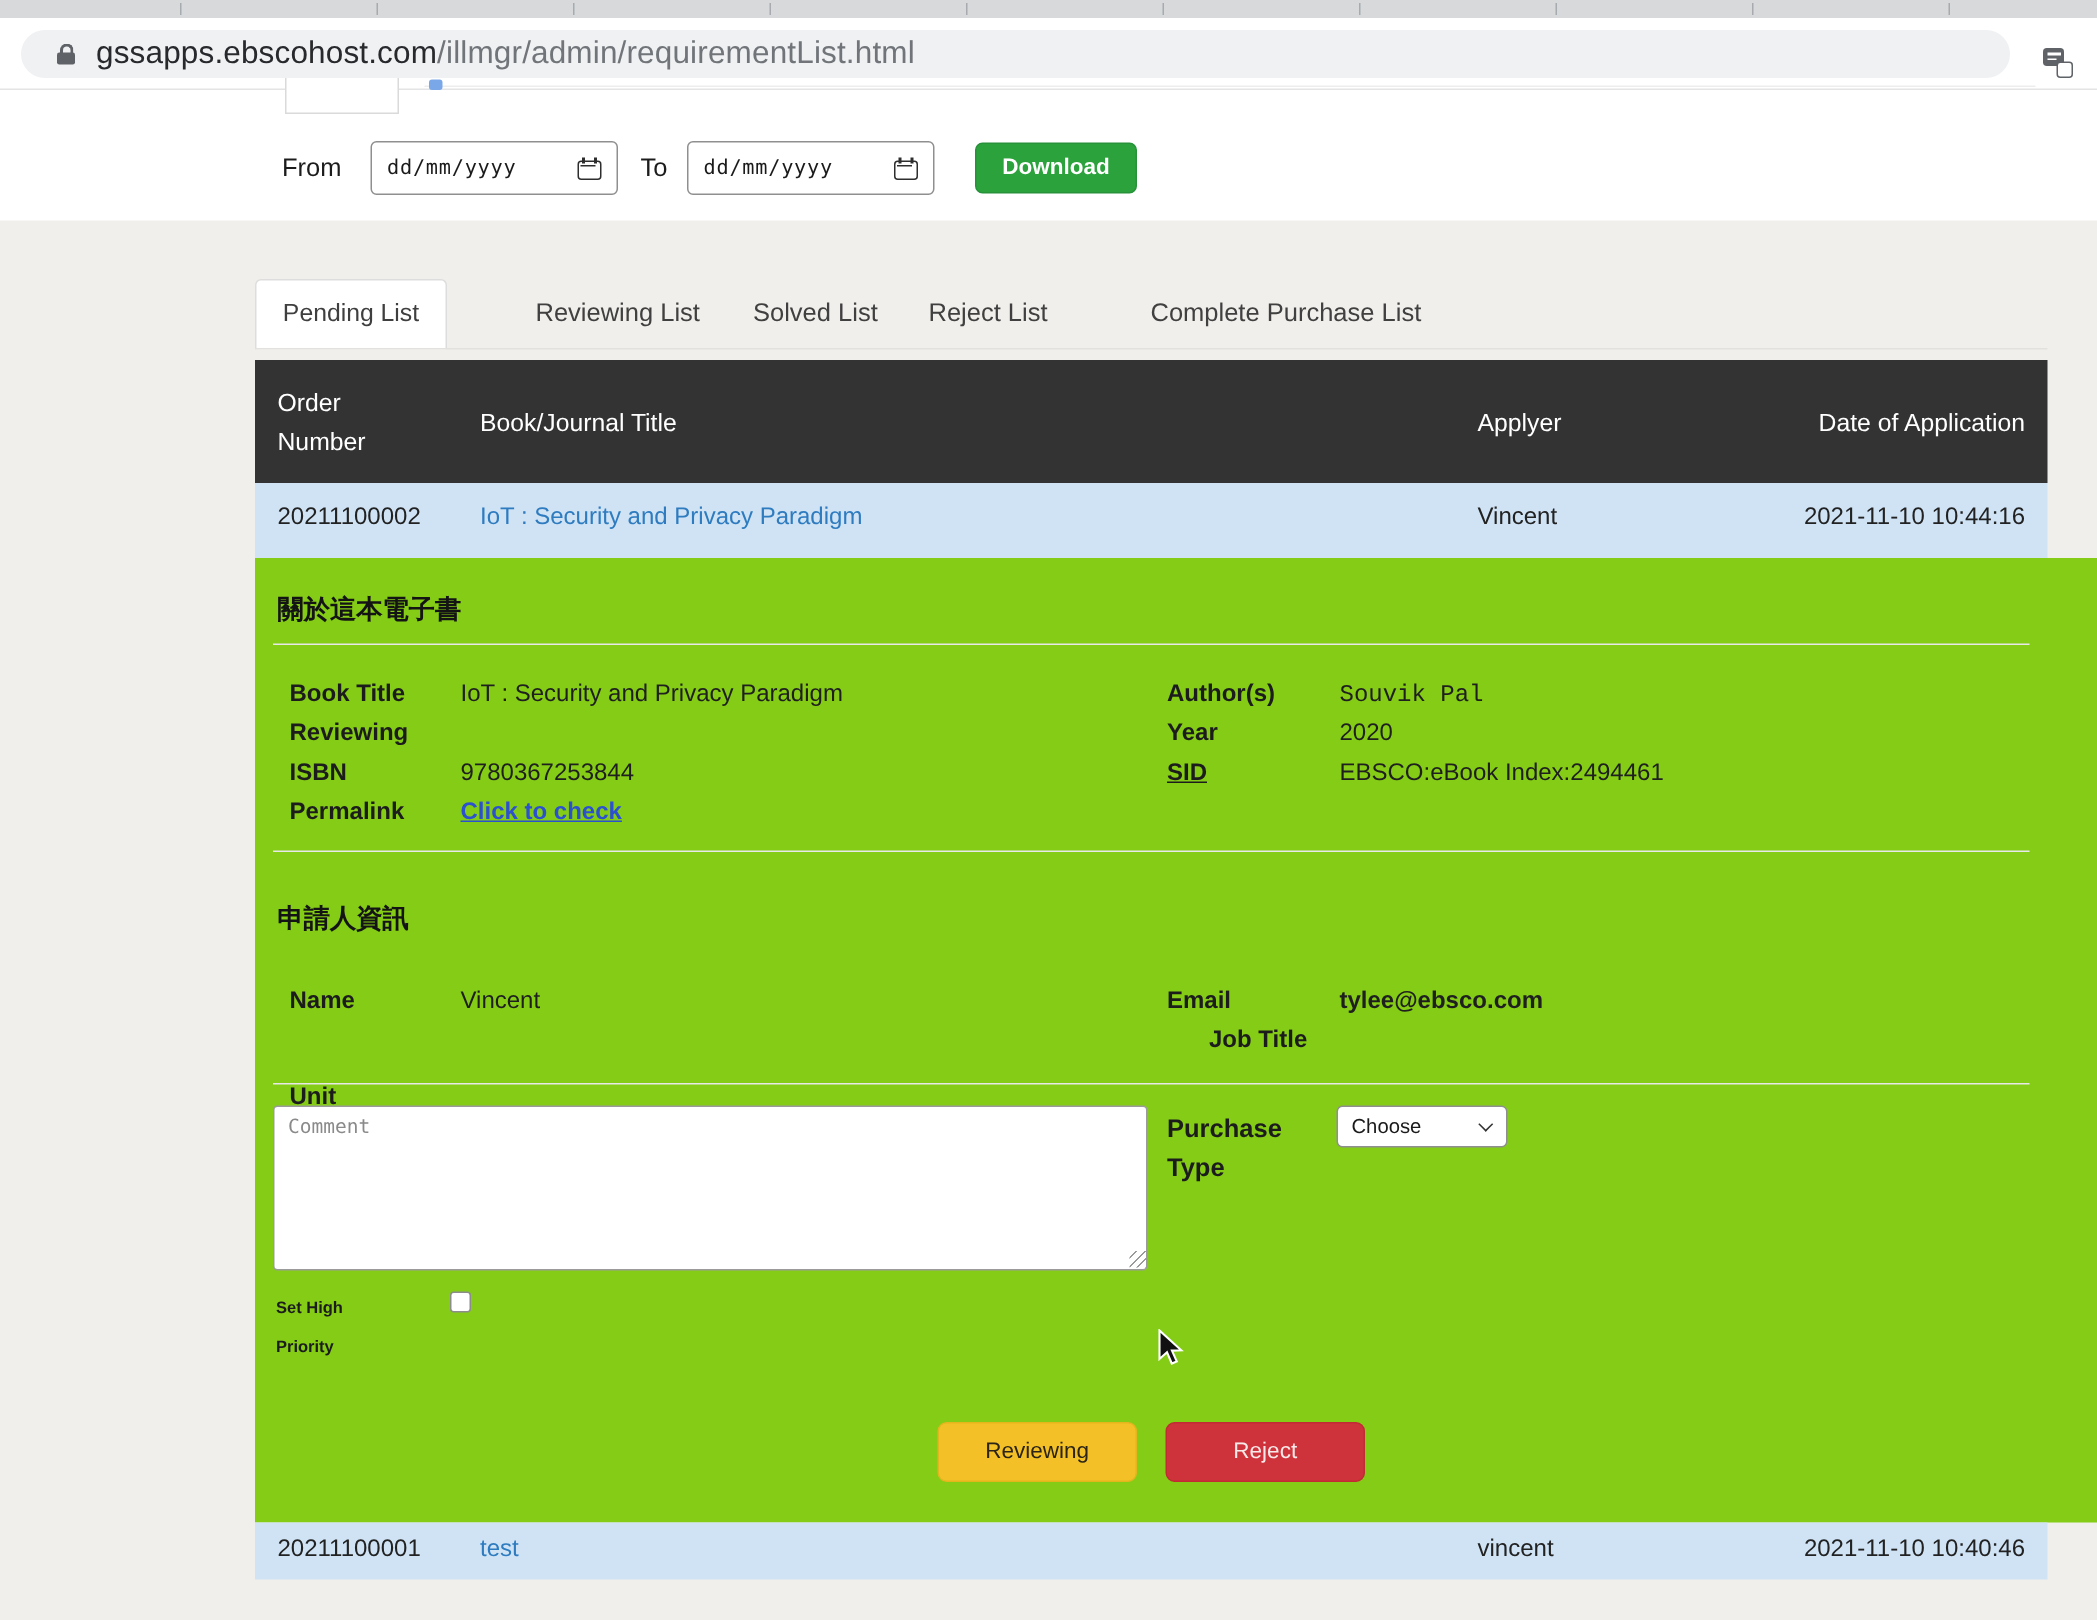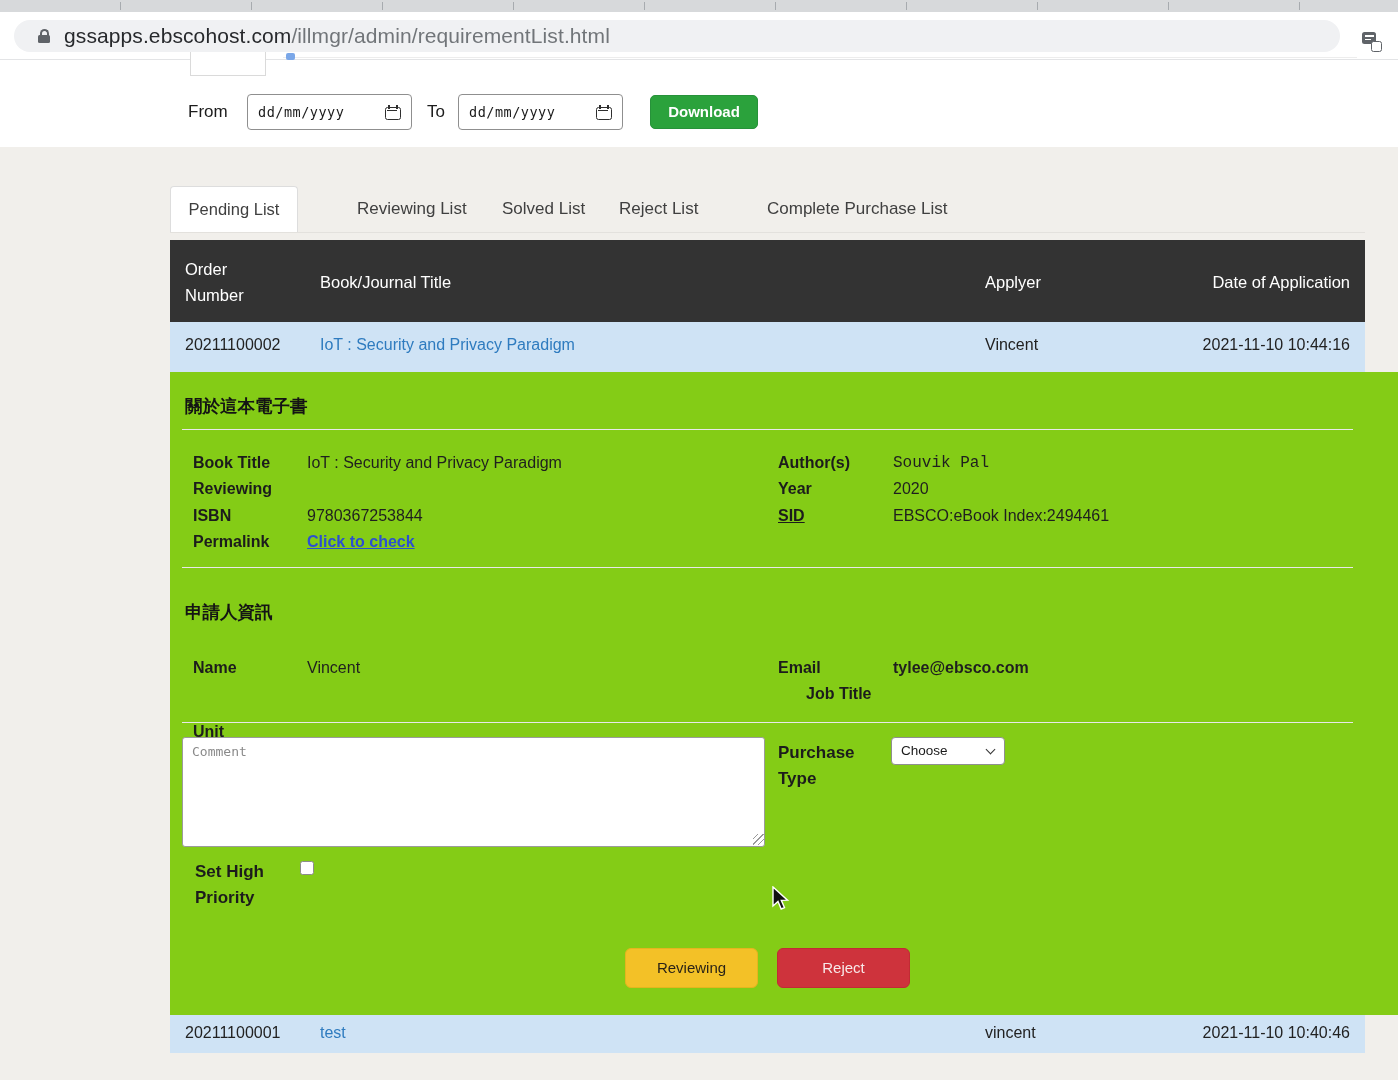--- a/index.html
+++ b/index.html
@@ -219,21 +219,21 @@
 
     <textarea class="comment-box" placeholder="Comment" style=""></textarea>
     <div class="resize-handle"></div>
 
     <span class="fld-label" style="left:608px; top:368px; width:95px; font-size:17px;">Purchase Type</span>
     <div class="select-box">
       <span>Choose</span>
       <span class="chev"></span>
     </div>
 
-    <span class="fld-label" style="left:25px; top:487px; width:82px; font-size:17px;">Set High Priority</span>
+    <span class="fld-label" style="left:14px; top:487px; width:82px; font-size:11px;">Set High Priority</span>
     <input type="checkbox" class="checkbox" style="">
 
     <div class="btn-reviewing">Reviewing</div>
     <div class="btn-reject">Reject</div>
   </div>
 
   <div class="trow" style="top:1015px; height:38px;">
     <span class="c" style="left:15px; top:9px;">20211100001</span>
     <span class="c link" style="left:150px; top:9px;">test</span>
     <span class="c" style="left:815px; top:9px;">vincent</span>

